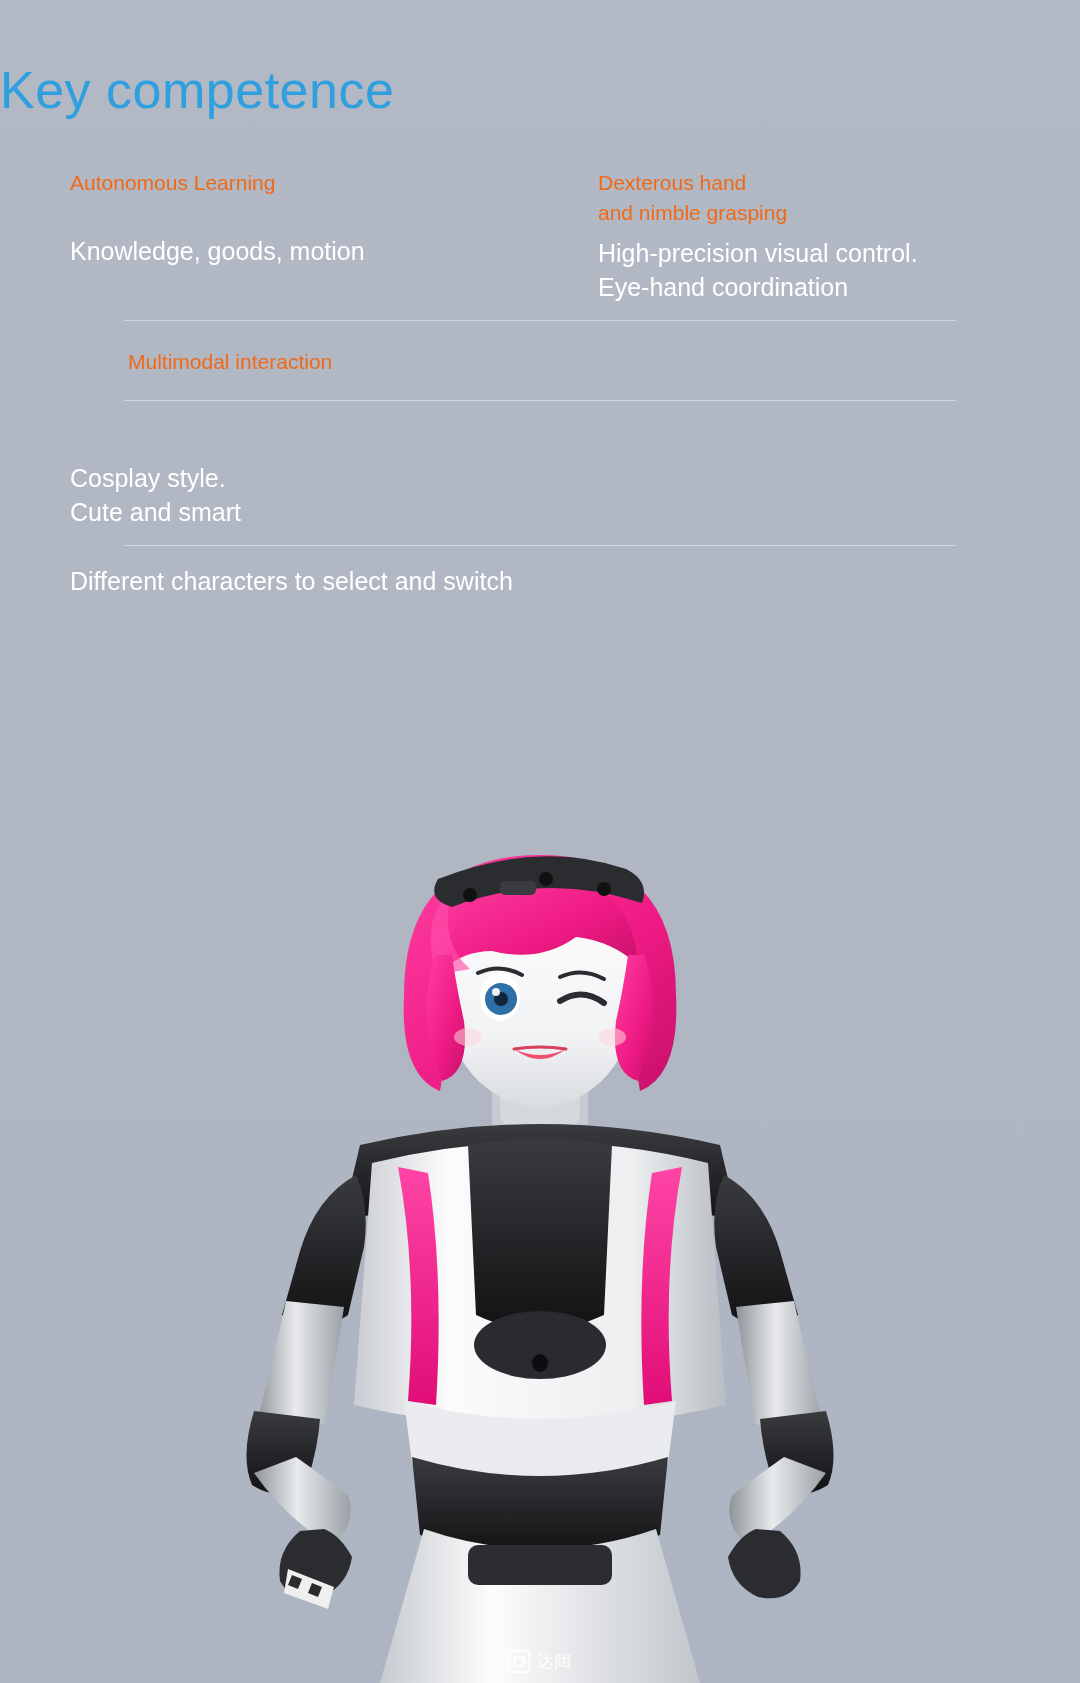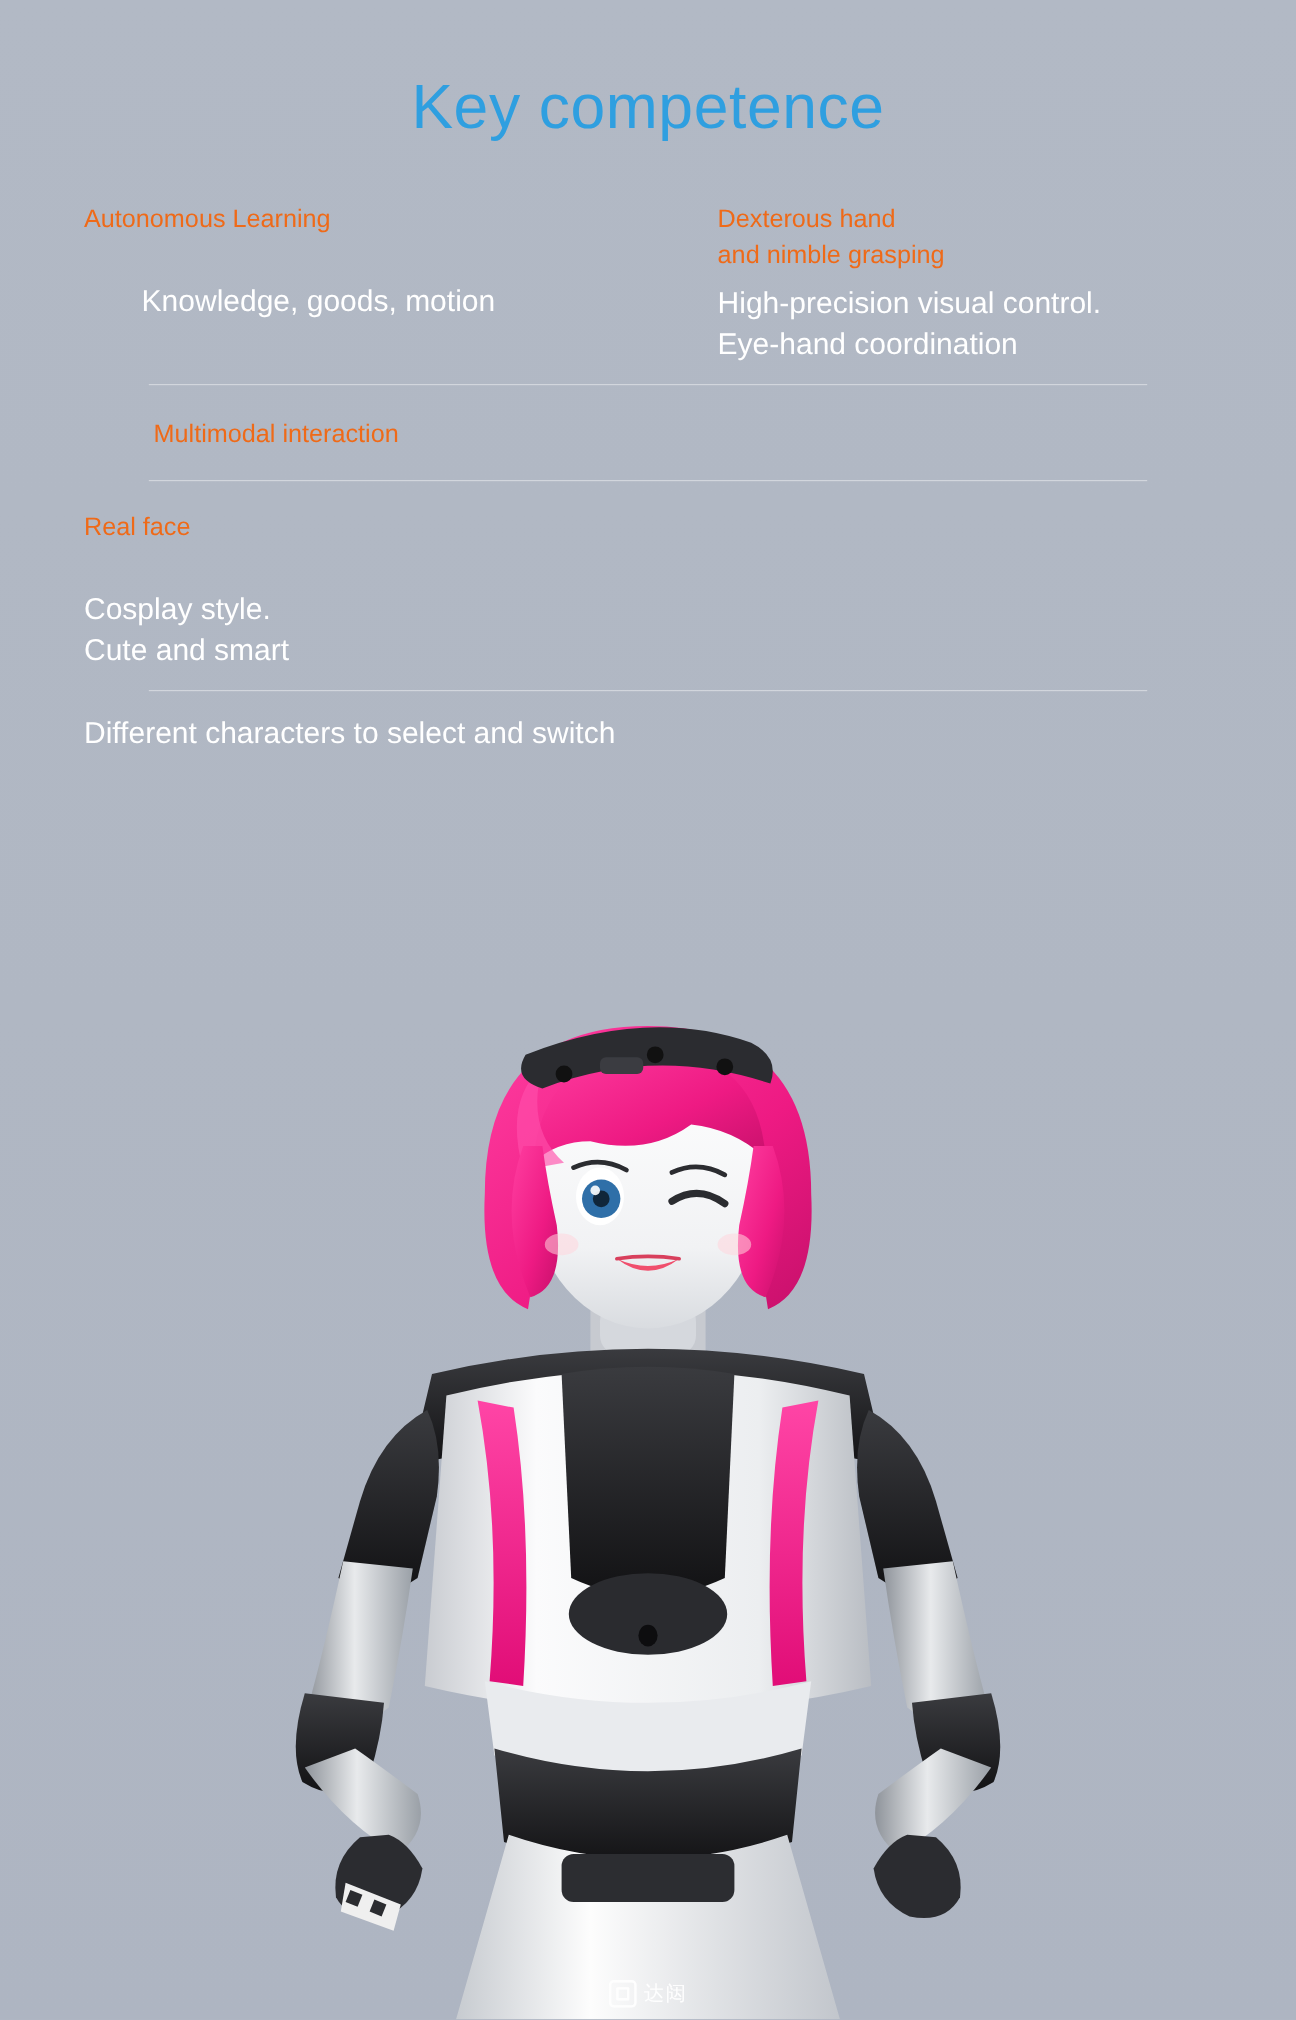--- a/index.html
+++ b/index.html
@@ -14,21 +14,21 @@
     overflow: hidden;
     position: relative;
   }
   .page {
     position: relative;
     width: 1080px;
     height: 1683px;
     background: linear-gradient(180deg, #b2b9c5 0%, #b0b7c3 50%, #aeb5c2 100%);
   }
   .title {
-    text-align: center;
+    text-align: left;
     color: #2f9fe0;
     font-size: 52px;
     font-weight: 400;
     letter-spacing: 0.5px;
     padding-top: 62px;
     line-height: 1.1;
   }
   .features {
     position: absolute;
     top: 168px;
@@ -66,21 +66,21 @@
     white-space: pre-line;
   }
   .divider {
     width: 832px;
     height: 1px;
     background: rgba(255,255,255,0.42);
     margin: 16px auto 0 auto;
   }
   .rowgap1 { margin-top: 26px; }
   .rowgap2 { margin-top: 24px; }
-  .r1-left-desc { margin-top: 36px; margin-left: 48px; }
+  .r1-left-desc { margin-top: 36px; }
   .r3-left-desc { margin-top: 36px; }
   .full-row {
     width: 940px;
     margin: 18px auto 0 auto;
     padding-right: 14px;
     box-sizing: border-box;
   }
   
   .robot {
     position: absolute;
@@ -146,21 +146,20 @@
 
     <div class="row rowgap1">
       <div class="col right">
         <p class="f-title">Multimodal interaction</p>
       </div>
     </div>
     <div class="divider"></div>
 
     <div class="row rowgap2">
       <div class="col">
-        <p class="f-title">Real face</p>
         <p class="f-desc r3-left-desc">Cosplay style.
 Cute and smart</p>
       </div>
     </div>
     <div class="divider"></div>
 
     <div class="full-row">
       <p class="f-desc">Different characters to select and switch</p>
     </div>
 

